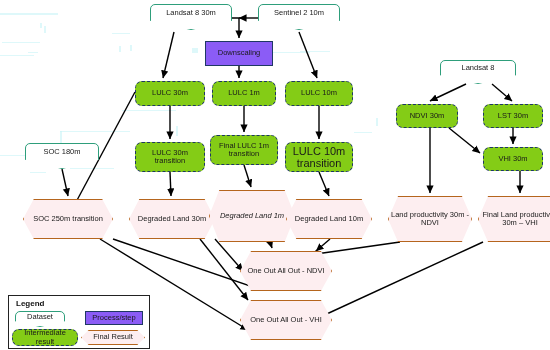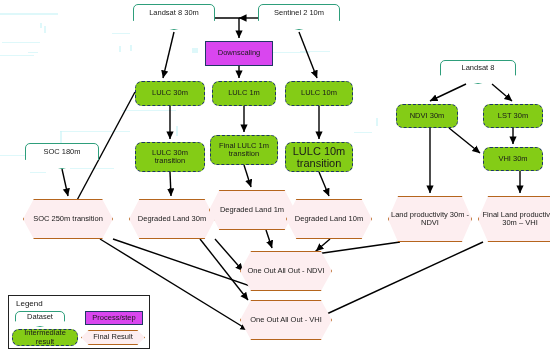--- a/index.html
+++ b/index.html
@@ -11,30 +11,30 @@
   #canvas{position:absolute;left:0;top:0;width:550px;height:350px;}
   svg.edges{position:absolute;left:0;top:0;width:550px;height:350px;}
   .node{position:absolute;box-sizing:border-box;display:flex;align-items:center;
         justify-content:center;text-align:center;color:#1a1a1a;line-height:1.12;}
   .node span{display:block;padding:0 2px;}
 
   
   .dataset{border:1.3px solid #2e9e7b;background:#ffffff;border-radius:5px;
            clip-path:polygon(0% 0%,100% 0%,100% 64%,50% 100%,0% 64%);}
   
-  .process{border:1.5px solid #1f3864;background:#d946ef;}
+  .process{border:1.5px solid #1f3864;background:#8b5cf6;}
   
   .intermediate{border:1.5px dashed #1f3864;background:#84cc16;border-radius:7px;}
   
   .final{border:1.3px solid #b5651d;background:#fdeef0;
          clip-path:polygon(12% 0%,88% 0%,100% 50%,88% 100%,12% 100%,0% 50%);}
 
   
   #legend{position:absolute;border:1.4px solid #222;background:#fff;}
-  #legend .ltitle{position:absolute;font-weight:normal;color:#111;}
+  #legend .ltitle{position:absolute;font-weight:bold;color:#111;}
   #legend .node{font-size:7.5px;}
 
   .artifact{position:absolute;background:#c9f4f7;opacity:.62;}
 </style>
 </head>
 <body>
 
 <div id="canvas">
 
   <div id="artifacts-layer">
@@ -93,21 +93,21 @@
         <polyline points="215,239 243,271" fill="none" stroke="#000000" stroke-width="1.4" marker-end="url(#arrow)"></polyline>
         <polyline points="200,239 248,300" fill="none" stroke="#000000" stroke-width="1.4" marker-end="url(#arrow)"></polyline>
         <polyline points="266,230 272,248" fill="none" stroke="#000000" stroke-width="1.4" marker-end="url(#arrow)"></polyline>
         <polyline points="330,239 316,251" fill="none" stroke="#000000" stroke-width="1.4" marker-end="url(#arrow)"></polyline>
         <polyline points="400,242 309,255" fill="none" stroke="#000000" stroke-width="1.4" marker-end="url(#arrow)"></polyline>
         <polyline points="483,242 318,318" fill="none" stroke="#000000" stroke-width="1.4" marker-end="url(#arrow)"></polyline>
       </g>
   </svg>
 
   <div id="nodes-layer">
-      <div class="node dataset" style="left: 133px; top: 4px; width: 82px; height: 26px; font-size: 7.5px; padding-bottom: 7px;">
+      <div class="node dataset" style="left: 150px; top: 4px; width: 82px; height: 26px; font-size: 7.5px; padding-bottom: 7px;">
         <span>Landsat 8 30m</span>
       </div>
       <div class="node dataset" style="left: 258px; top: 4px; width: 82px; height: 26px; font-size: 7.5px; padding-bottom: 7px;">
         <span>Sentinel 2 10m</span>
       </div>
       <div class="node process" style="left: 205px; top: 41px; width: 68px; height: 25px; font-size: 7.5px;">
         <span>Downscaling</span>
       </div>
       <div class="node intermediate" style="left: 135px; top: 81px; width: 70px; height: 25px; font-size: 7.5px;">
         <span>LULC 30m</span>
@@ -141,21 +141,21 @@
       </div>
       <div class="node intermediate" style="left: 285px; top: 142px; width: 68px; height: 30px; font-size: 11px;">
         <span>LULC 10m transition</span>
       </div>
       <div class="node final" style="left: 23px; top: 199px; width: 90px; height: 40px; font-size: 7.5px;">
         <span>SOC 250m transition</span>
       </div>
       <div class="node final" style="left: 129px; top: 199px; width: 86px; height: 40px; font-size: 7.5px;">
         <span>Degraded Land 30m</span>
       </div>
-      <div class="node final" style="left: 209px; top: 190px; width: 86px; height: 40px; font-size: 7.5px;">
+      <div class="node final" style="left: 209px; top: 190px; width: 86px; height: 52px; font-size: 7.5px; font-style: italic;">
         <span>Degraded Land 1m</span>
       </div>
       <div class="node final" style="left: 286px; top: 199px; width: 86px; height: 40px; font-size: 7.5px;">
         <span>Degraded Land 10m</span>
       </div>
       <div class="node final" style="left: 388px; top: 196px; width: 84px; height: 46px; font-size: 7.5px;">
         <span>Land productivity 30m - NDVI</span>
       </div>
       <div class="node final" style="left: 478px; top: 196px; width: 84px; height: 46px; font-size: 7.5px;">
         <span>Final Land productivity 30m – VHI</span>

